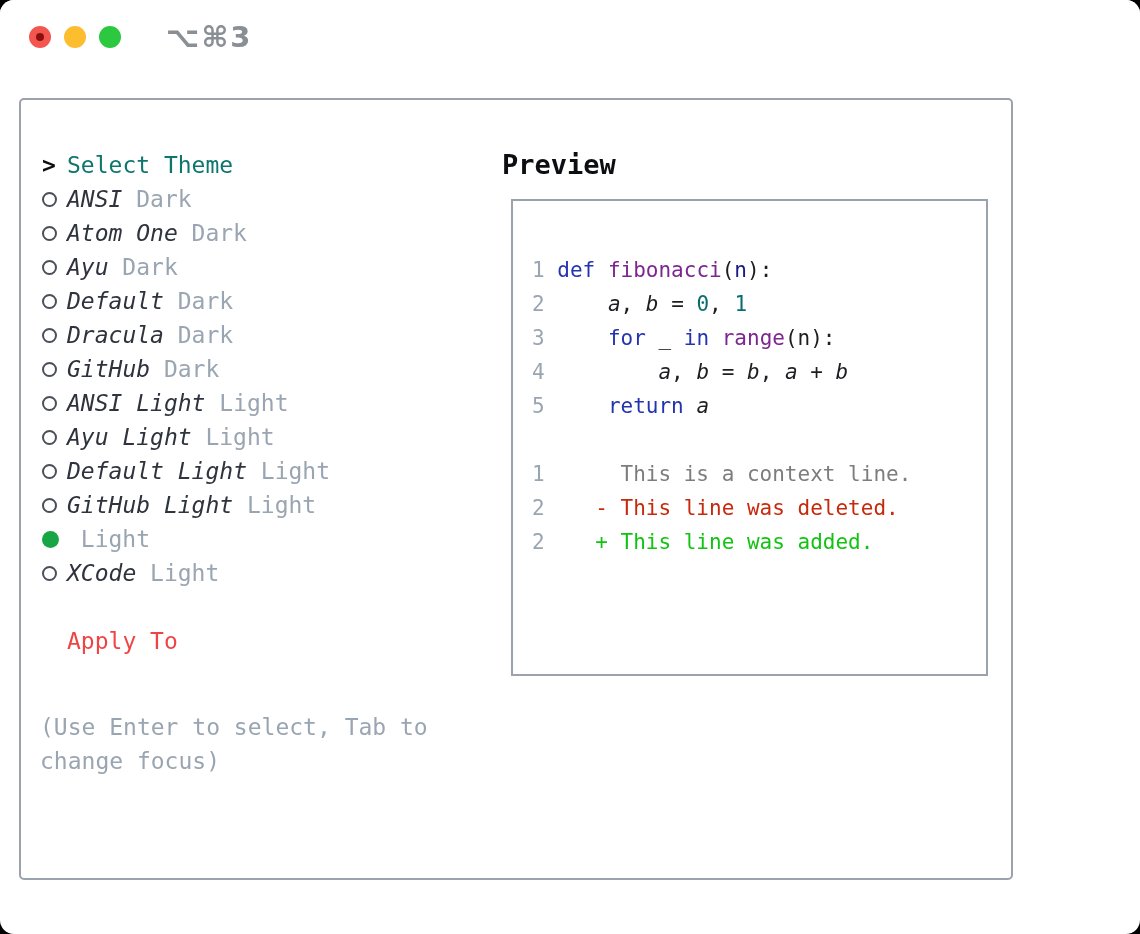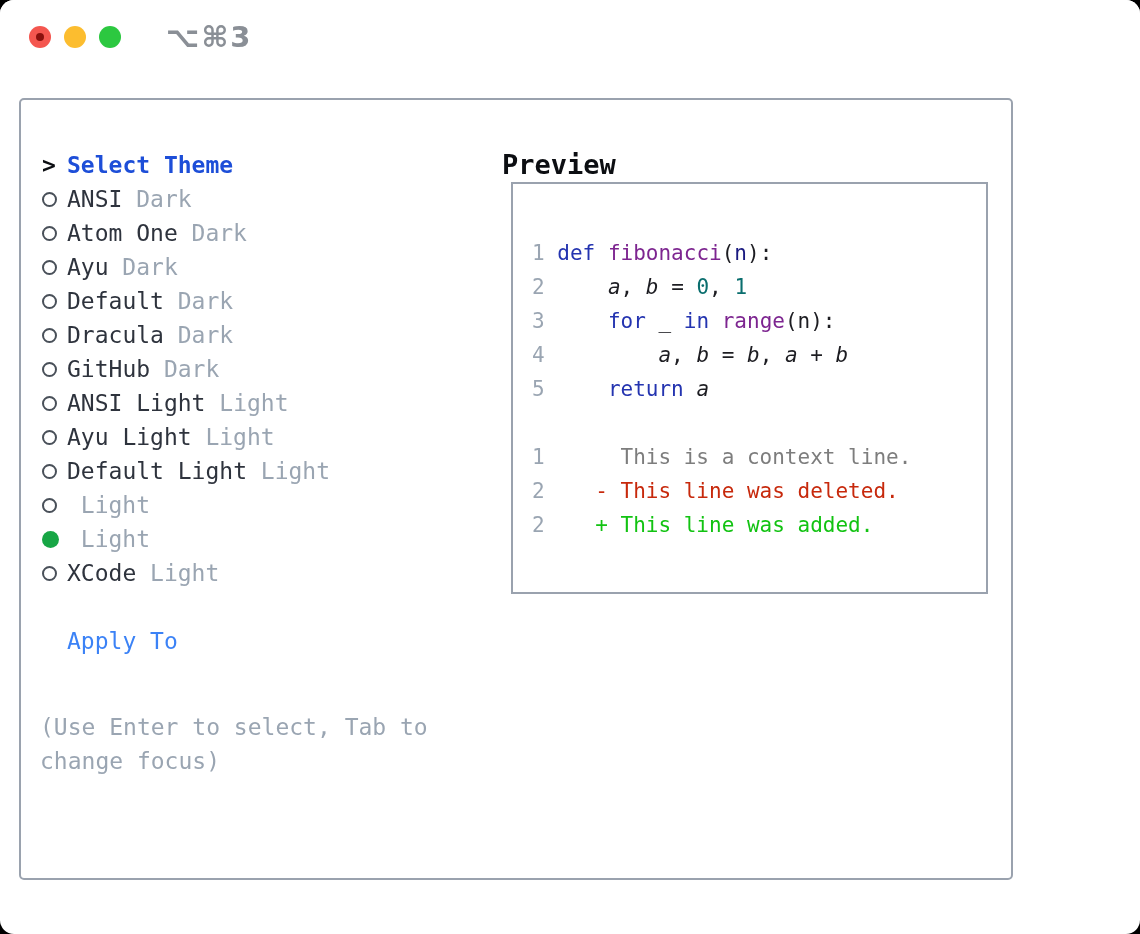--- a/index.html
+++ b/index.html
@@ -22,41 +22,41 @@
   
   .panel{
     position:absolute;left:19px;top:98px;width:994px;height:782px;box-sizing:border-box;
     border:2px solid #9aa2ae;border-radius:5px;background:#fff;
     padding:48px 0 0 21px;display:flex;
   }
   .left-col{width:440px;flex:none;font-size:23px;line-height:34px;color:#2e333d;}
   .row{display:flex;align-items:center;height:34px;}
   .marker{width:25px;flex:none;display:flex;align-items:center;}
   .prompt{font-weight:bold;color:#0c0e12;}
-  .header-label{font-weight:bold;color:#1d4ed8;}
-  .apply-label{color:#3b82f6;}
+  .header-label{font-weight:normal;color:#0f766e;}
+  .apply-label{color:#ef4444;}
   .circle{
     width:15px;height:15px;box-sizing:border-box;border:2.5px solid #495059;
     border-radius:50%;
   }
   .circle.sel{
     width:17px;height:17px;border:none;background:var(--accent-green);
   }
-  .t-name{color:#2e333d;}
+  .t-name{color:#2e333d;font-style:italic;}
   .t-name.sel{color:var(--accent-green);}
   .t-variant{color:var(--muted-gray);margin-left:13.8px;}
   .apply-header{margin-top:34px;}
   .opt-label{color:#2e333d;}
   .opt-label.sel{color:var(--accent-green);}
   .help{margin-top:52px;color:var(--muted-gray);margin-left:-2px;}
   
   .right-col{margin-left:20px;width:500px;}
   .preview-title{font-weight:bold;font-size:27px;line-height:34px;color:#0c0e12;}
   .preview-box{
-    margin-left:9px;width:477px;height:412px;box-sizing:border-box;
+    margin-top:17px;margin-left:9px;width:477px;height:477px;box-sizing:border-box;
     border:2px solid #9aa2ae;background:#fff;padding:52px 16px 0 19px;overflow:hidden;
   }
   pre{margin:0;font-family:inherit;font-size:21px;line-height:34px;}
   .code-line{height:34px;white-space:pre;}
   .tok-kw{color:var(--keyword-blue);}
   .tok-fn{color:var(--function-purple);}
   .tok-num{color:var(--number-teal);}
   .tok-plain{color:var(--code-plain);}
   .tok-var{color:var(--code-plain);font-style:italic;}
   .tok-param{color:var(--param-navy);}
@@ -150,20 +150,21 @@
             <span class="marker">
               <span class="circle"></span>
             </span>
             <span class="t-name">Default Light</span>
             <span class="t-variant">Light</span>
           </div>
           <div class="row">
             <span class="marker">
               <span class="circle"></span>
             </span>
+            <span class="t-name">GitHub Light</span>
             <span class="t-variant">Light</span>
           </div>
           <div class="row">
             <span class="marker">
               <span class="circle sel"></span>
             </span>
             <span class="t-variant">Light</span>
           </div>
           <div class="row">
             <span class="marker">

